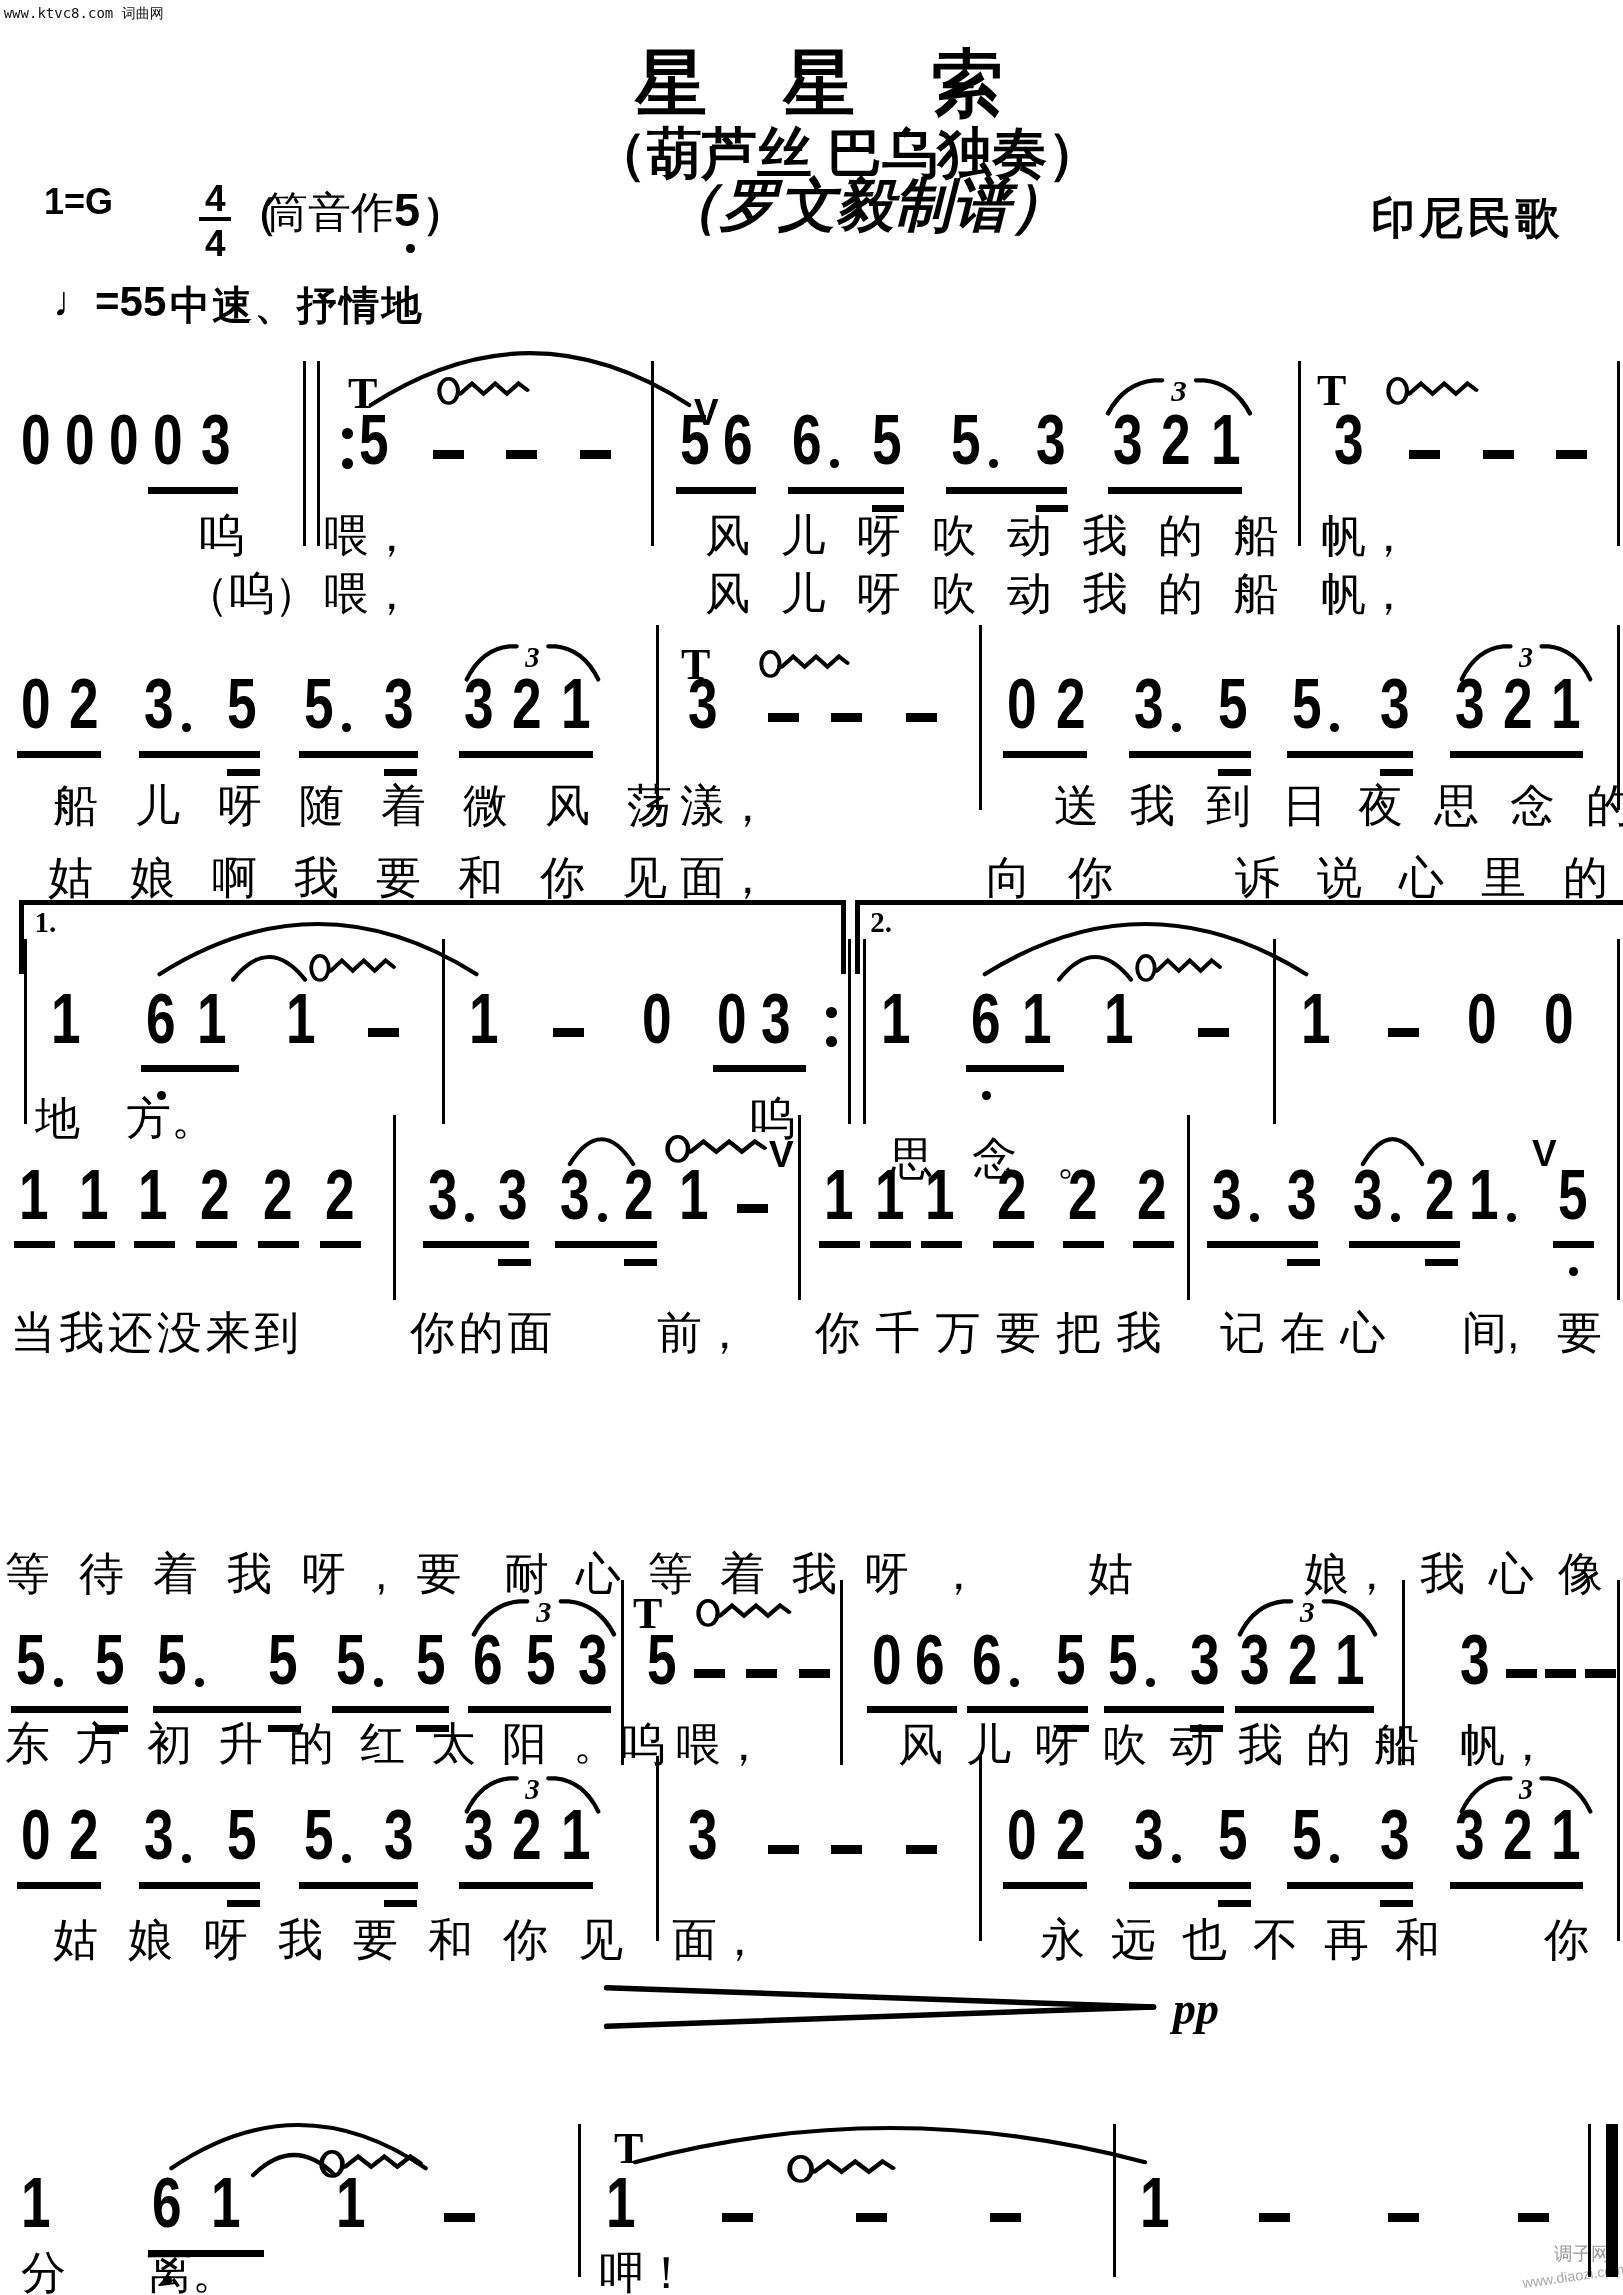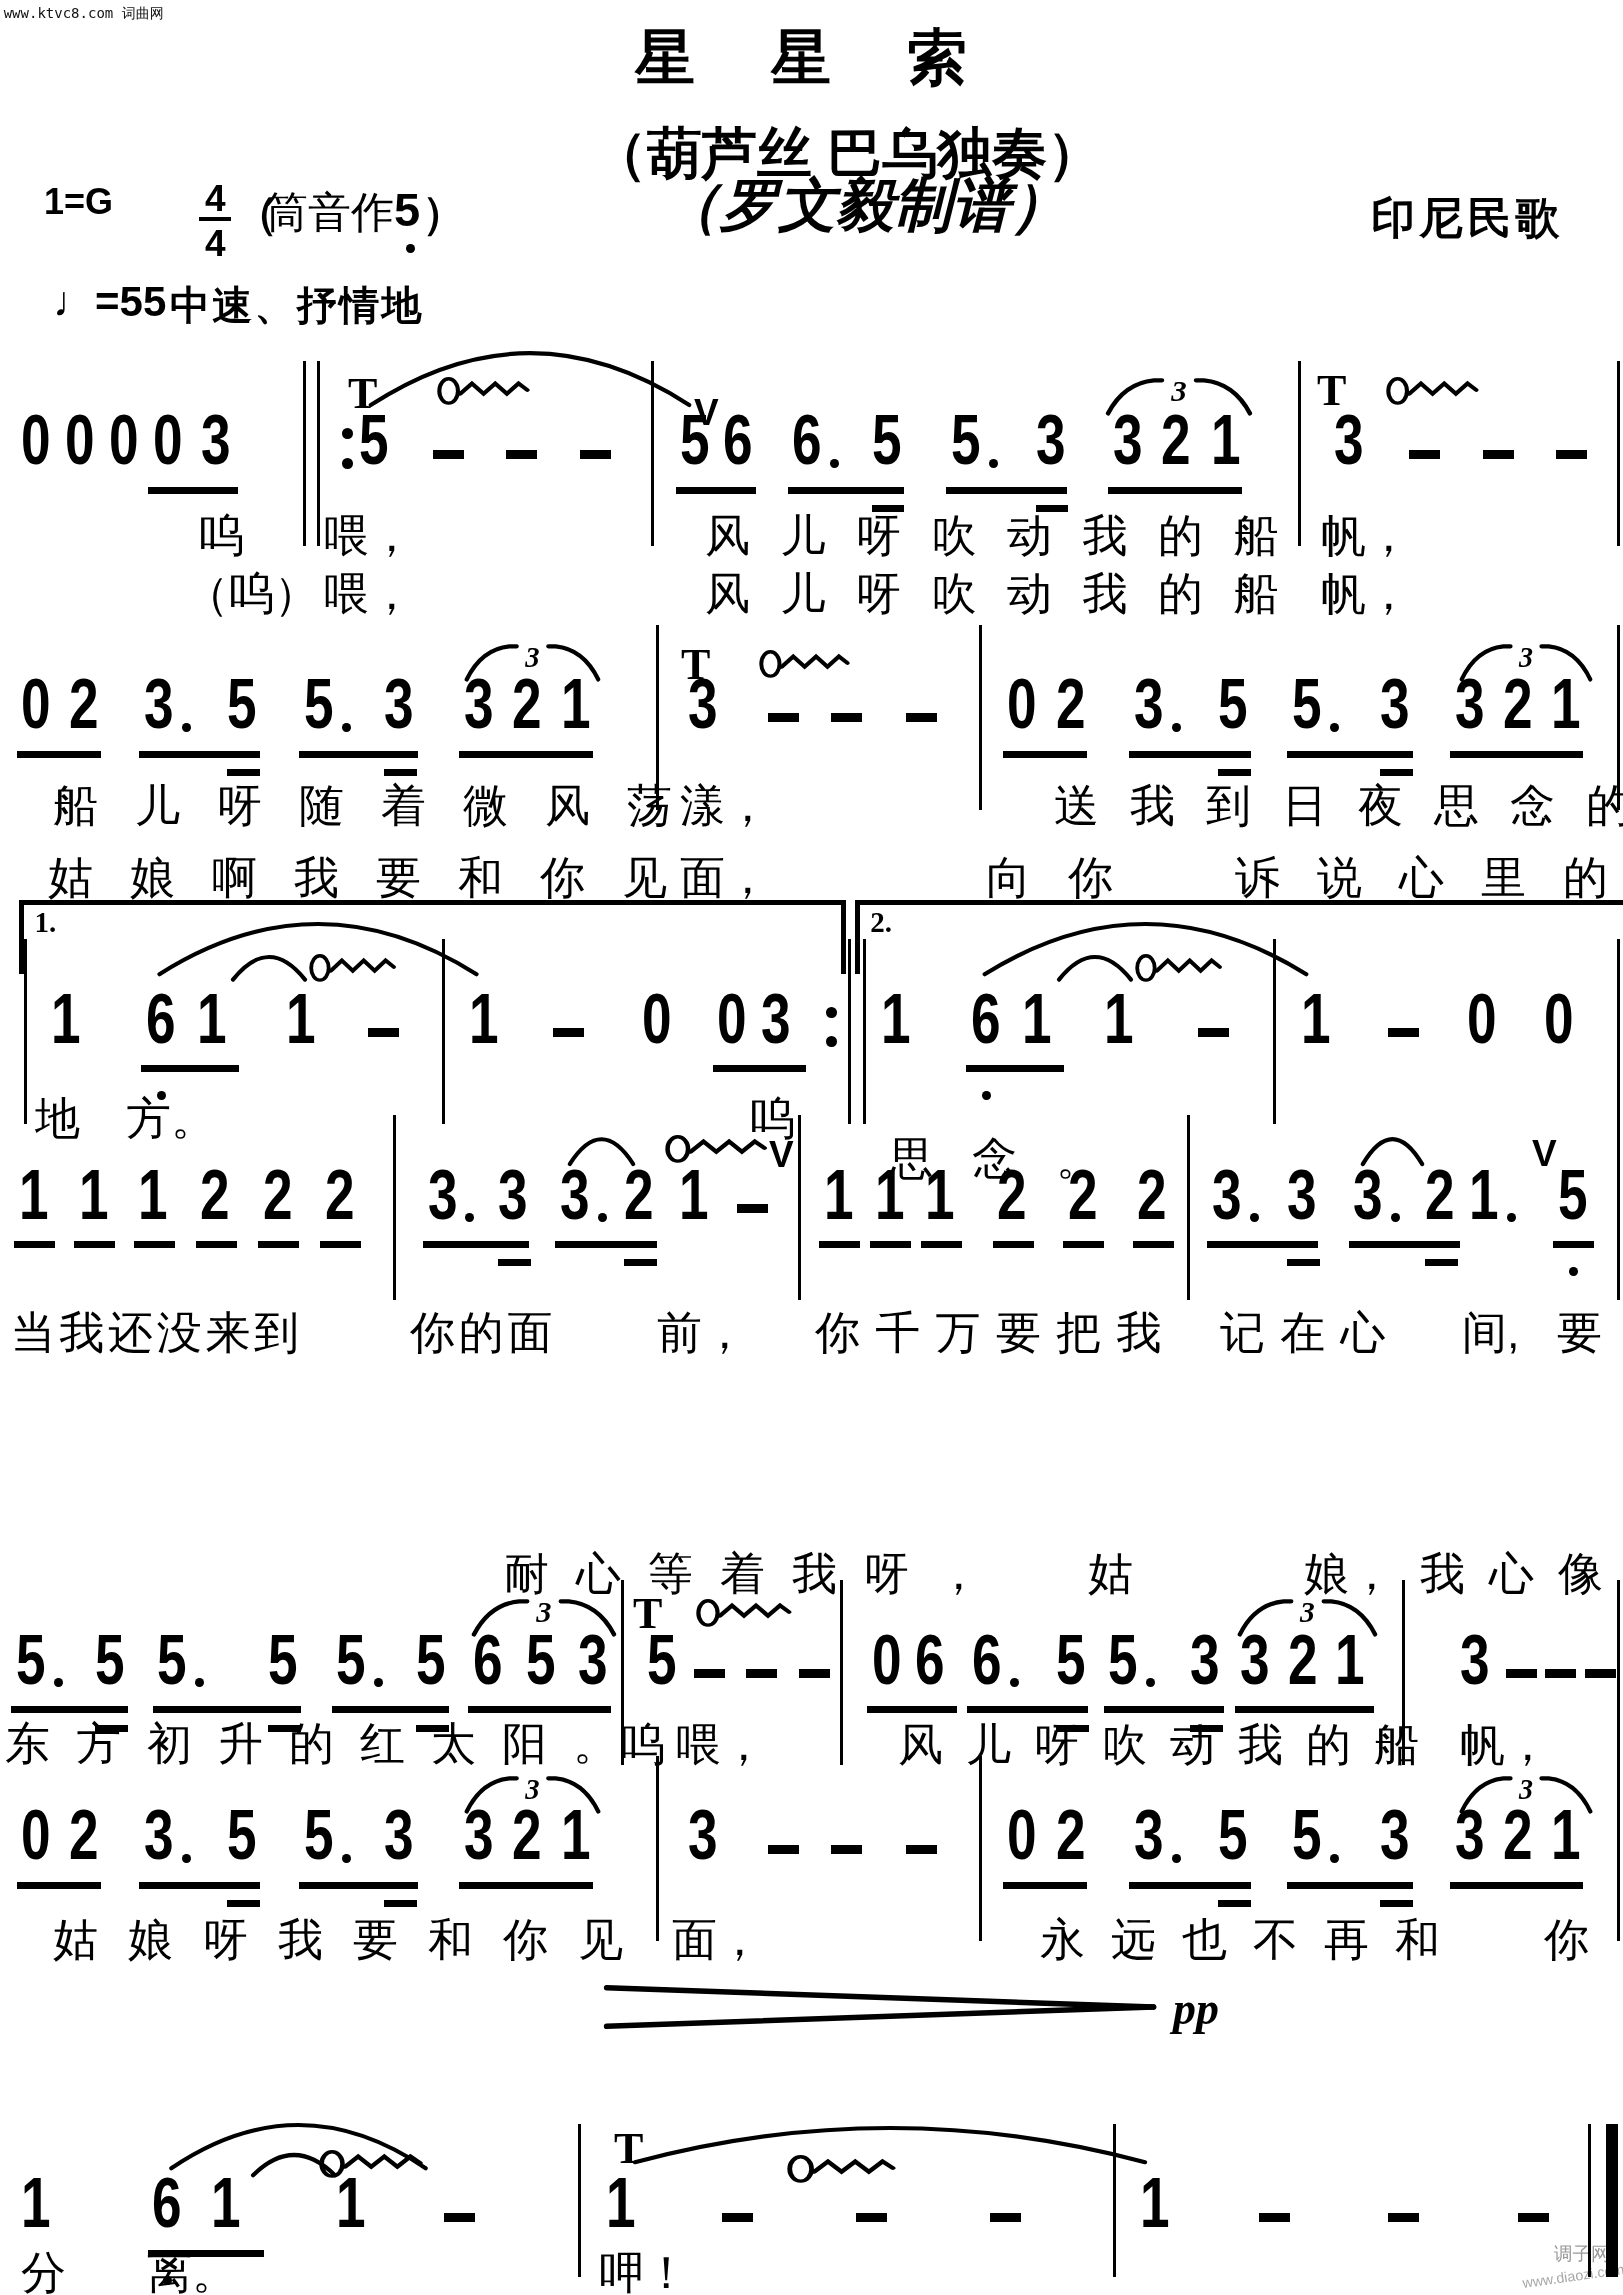--- a/index.html
+++ b/index.html
@@ -1,20 +1,20 @@
 <!DOCTYPE html>
 <html style="font-size:7.4px"><head>
 <meta charset="utf-8">
 <style>
   html,body{margin:0;padding:0}
   body{width:1623px;height:2295px;background:#fff;position:relative;overflow:hidden;
        font-family:"Liberation Sans",sans-serif;color:#000}
   #sheet{position:absolute;left:0;top:0;width:1623px;height:2295px}
   .wm-tl{position:absolute;left:3.7px;top:4.6px;font:400 14px "DejaVu Sans Mono",monospace;color:#111;white-space:pre}
-  .title{position:absolute;left:635px;top:28px;font-size:60px;font-weight:700;letter-spacing:76px;line-height:1;white-space:nowrap}
+  .title{position:absolute;left:635px;top:47px;font-size:72px;font-weight:700;letter-spacing:76px;line-height:1;white-space:nowrap}
   .subtitle{position:absolute;left:592px;top:126px;font-size:55px;font-weight:700;line-height:1;white-space:nowrap}
   .arranger{position:absolute;left:662px;top:177px;font:italic 700 58px "Liberation Serif",serif;line-height:1;white-space:nowrap}
   .keyprefix{position:absolute;left:44px;top:184px;font-size:36px;font-weight:700;line-height:1}
   .fracnum{position:absolute;left:205px;top:180px;font-size:37px;font-weight:700;line-height:1}
   .fracbar{position:absolute;left:199px;top:217px;width:32px;height:4.2px;background:#000}
   .fracden{position:absolute;left:205px;top:225px;font-size:37px;font-weight:700;line-height:1}
   .keyopen{position:absolute;left:234px;top:191px;font-size:44px;font-weight:700;line-height:1}
   .keylabel{position:absolute;left:265px;top:191px;font-size:43px;font-weight:400;line-height:1}
   .keytonic{position:absolute;left:394px;top:186px;font-size:47px;font-weight:700;line-height:1}
   .keyclose{position:absolute;left:422px;top:191px;font-size:44px;font-weight:700;line-height:1}
@@ -474,20 +474,21 @@
     <div class="lyr" style="left: 126px; top: 1096px; letter-spacing: 0px;">方。</div>
     <div class="lyr" style="left: 750px; top: 1096px; letter-spacing: 0px;">呜</div>
     <div class="lyr" style="left: 888px; top: 1096px; letter-spacing: 39px; margin-top: 40px;">思念。</div>
     <div class="lyr" style="left: 10.6px; top: 1310px; letter-spacing: 3.7px;">当我还没来到</div>
     <div class="lyr" style="left: 410px; top: 1310px; letter-spacing: 3.7px;">你的面</div>
     <div class="lyr" style="left: 657px; top: 1310px; letter-spacing: 0px;">前，</div>
     <div class="lyr" style="left: 815px; top: 1310px; letter-spacing: 15.3px;">你千万要把我</div>
     <div class="lyr" style="left: 1220px; top: 1310px; letter-spacing: 15.3px;">记在心</div>
     <div class="lyr" style="left: 1462px; top: 1310px; letter-spacing: 0px;">间,</div>
     <div class="lyr" style="left: 1557px; top: 1310px; letter-spacing: 0px;">要</div>
+    <div class="lyr" style="left: 5.1px; top: 1551px; letter-spacing: 29px;">等待着我呀,要</div>
     <div class="lyr" style="left: 504px; top: 1551px; letter-spacing: 27px;">耐心等着我呀，</div>
     <div class="lyr" style="left: 1088px; top: 1551px; letter-spacing: 0px;">姑</div>
     <div class="lyr" style="left: 1304px; top: 1551px; letter-spacing: 0px;">娘，</div>
     <div class="lyr" style="left: 1420px; top: 1551px; letter-spacing: 24px;">我心像</div>
     <div class="lyr" style="left: 5.1px; top: 1722px; letter-spacing: 26px; font-family: Liberation Serif, serif;">东方初升的红太阳。</div>
     <div class="lyr" style="left: 620px; top: 1722px; letter-spacing: 0px;">呜</div>
     <div class="lyr" style="left: 676px; top: 1722px; letter-spacing: 0px;">喂，</div>
     <div class="lyr" style="left: 898px; top: 1722px; letter-spacing: 23px;">风儿呀吹动我的船</div>
     <div class="lyr" style="left: 1460px; top: 1722px; letter-spacing: 0px;">帆，</div>
     <div class="lyr" style="left: 53px; top: 1917px; letter-spacing: 30px;">姑娘呀我要和你见</div>

